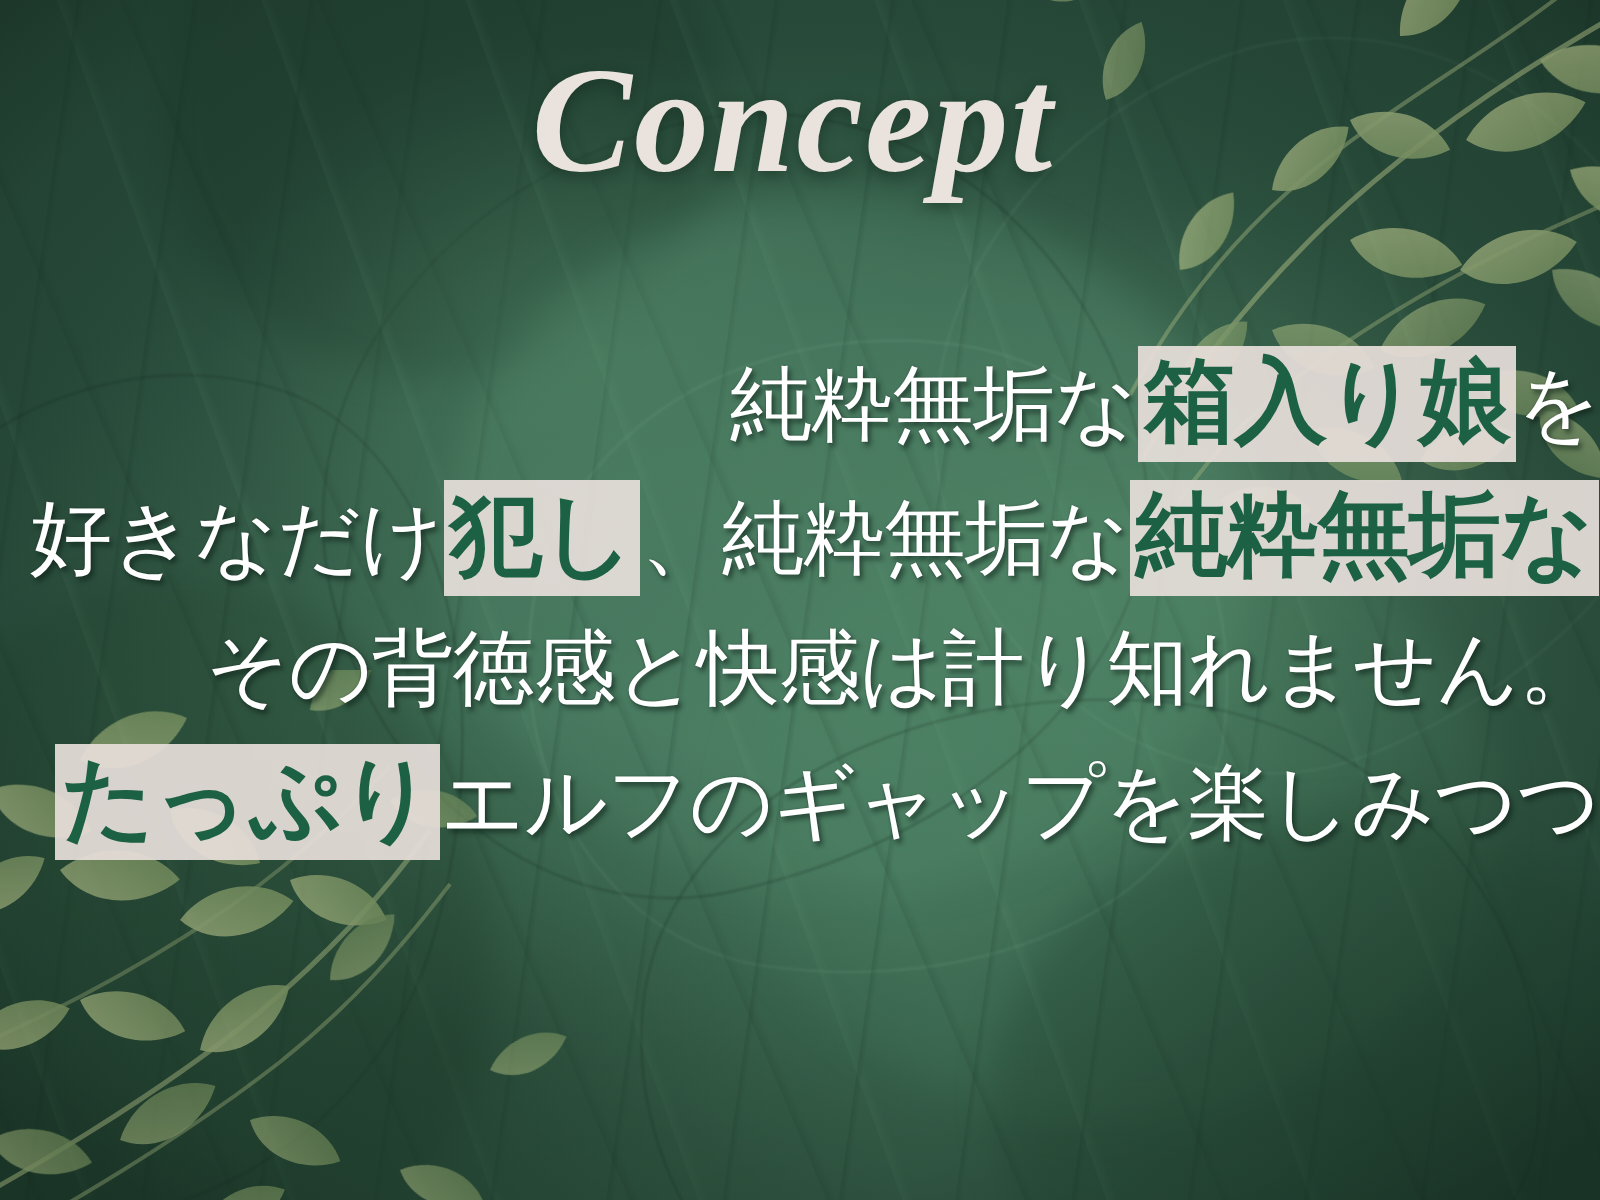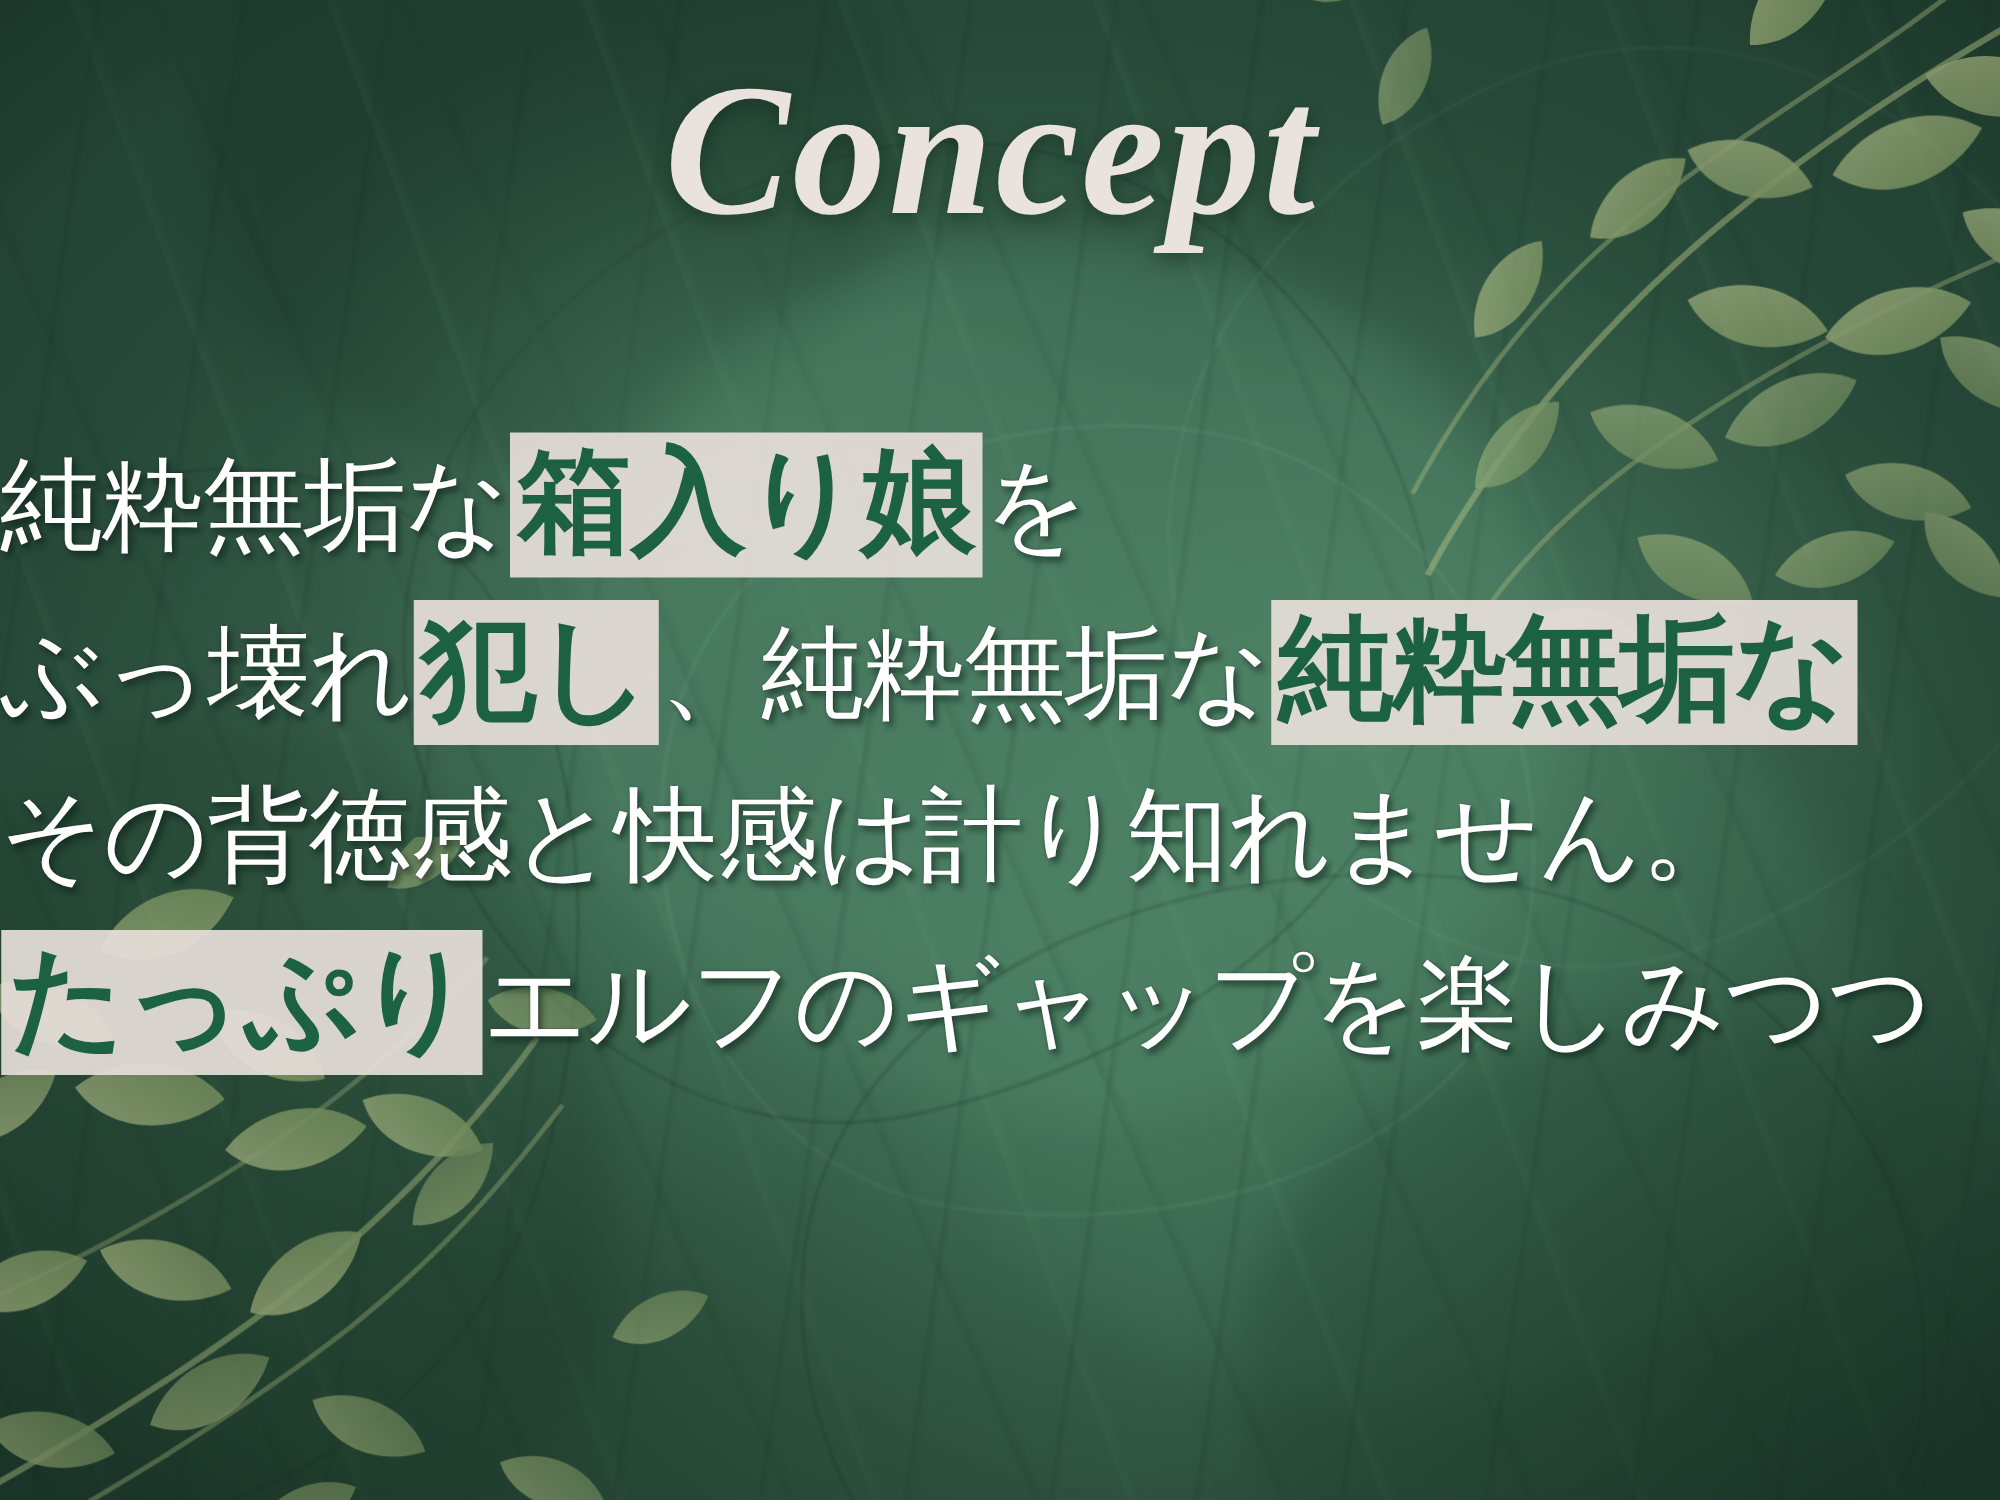--- a/index.html
+++ b/index.html
@@ -123,21 +123,21 @@
     letter-spacing: 2px;
     color: #eae2dc;
     text-shadow: 0 4px 14px rgba(12,30,20,.45);
   }
 
   .lines {
     position: absolute;
     top: 336px;
     left: 0;
     right: 0;
-    text-align: left;
+    text-align: right;
   }
 
   .line {
     display: block;
     white-space: nowrap;
     color: #ffffff;
     font-family: "Liberation Serif", "DejaVu Serif", serif;
     font-size: 82px;
     line-height: 130px;
     letter-spacing: -1px;
@@ -270,18 +270,18 @@
         </g>
       </g>
     </svg>
   </div>
 
   <div class="content">
     <div class="title">Concept</div>
 
     <div class="lines" id="body-lines">
         <div class="line"><span>純粋無垢な</span><span class="hl">箱入り娘</span><span>を</span></div>
-        <div class="line"><span>ぶっ壊れ</span><span class="hl">犯し</span><span>、純粋無垢な</span><span class="hl">純粋無垢な</span></div>
+        <div class="line"><span>好きなだけ</span><span class="hl">犯し</span><span>、純粋無垢な</span><span class="hl">純粋無垢な</span></div>
         <div class="line"><span>その背徳感と快感は計り知れません。</span></div>
         <div class="line"><span class="hl">たっぷり</span><span>エルフのギャップを楽しみつつ</span></div>
       </div>
   </div>
 </div>
 
 </body></html>

